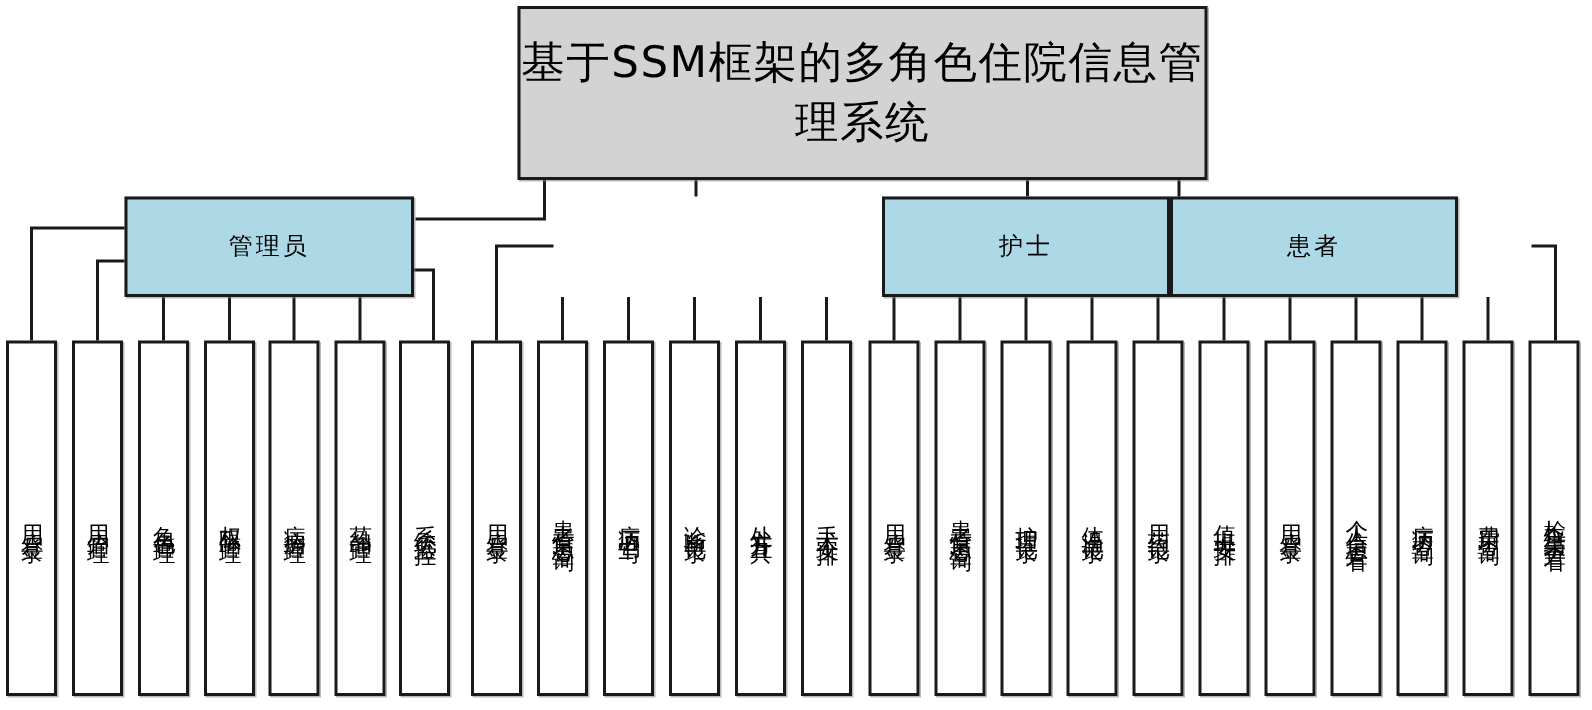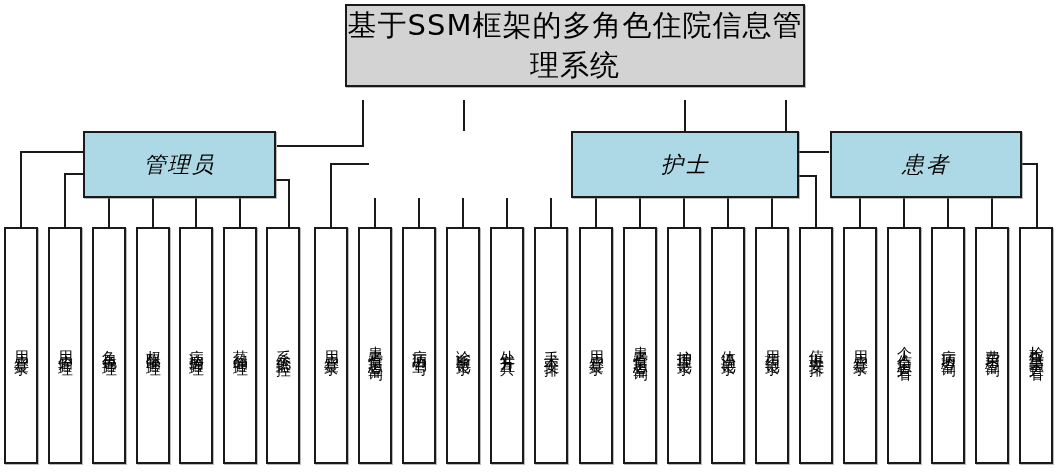--- a/index.html
+++ b/index.html
@@ -7,27 +7,27 @@
     position:relative;width:1061px;height:473px;background:#fff;overflow:hidden;
     font-family:"DejaVu Sans","Liberation Sans",sans-serif;color:#000;
   }
   #wires{position:absolute;left:0;top:0;z-index:1;}
   .node{
     position:absolute;box-sizing:border-box;border:2px solid #1a1a1a;
     display:flex;align-items:center;justify-content:center;z-index:2;
     box-shadow:1px 1px 0 rgba(130,130,130,.55);
   }
   .title-box{
-    left:345px;top:4px;width:460px;height:83px;
+    left:345px;top:4px;width:460px;height:116px;
     background:var(--title-fill,#d3d3d3);
     font-size:29px;letter-spacing:1px;text-align:center;
   }
   .role-box{
     top:131px;height:67px;background:var(--role-fill,#add8e6);
-    font-size:22px;letter-spacing:2px;font-style:italic;
+    font-size:16px;letter-spacing:2px;
   }
   .leaf{
     top:227px;width:34px;height:237px;background:var(--leaf-fill,#ffffff);
   }
   .vtext{
     writing-mode:vertical-rl;text-orientation:upright;
     font-size:15px;letter-spacing:4px;white-space:nowrap;line-height:1;
   }
 </style>
 </head>
@@ -72,24 +72,24 @@
     </g>
   </svg>
 
   <div class="node title-box">
     <span>基于SSM框架的多角色住院信息管理系统</span>
   </div>
 
   <div class="node role-box" style="left:83px;width:193px">
     <span>管理员</span>
   </div>
-  <div class="node role-box" style="left:571px;width:228px">
+  <div class="node role-box" style="left:588px;width:192px">
     <span>护士</span>
   </div>
-  <div class="node role-box" style="left:830px;width:192px">
+  <div class="node role-box" style="left:780px;width:192px">
     <span>患者</span>
   </div>
 
   <div class="node leaf" style="left:4px">
       <span class="vtext">用户登录</span>
     </div>
   <div class="node leaf" style="left:48px">
       <span class="vtext">用户管理</span>
     </div>
   <div class="node leaf" style="left:92px">

